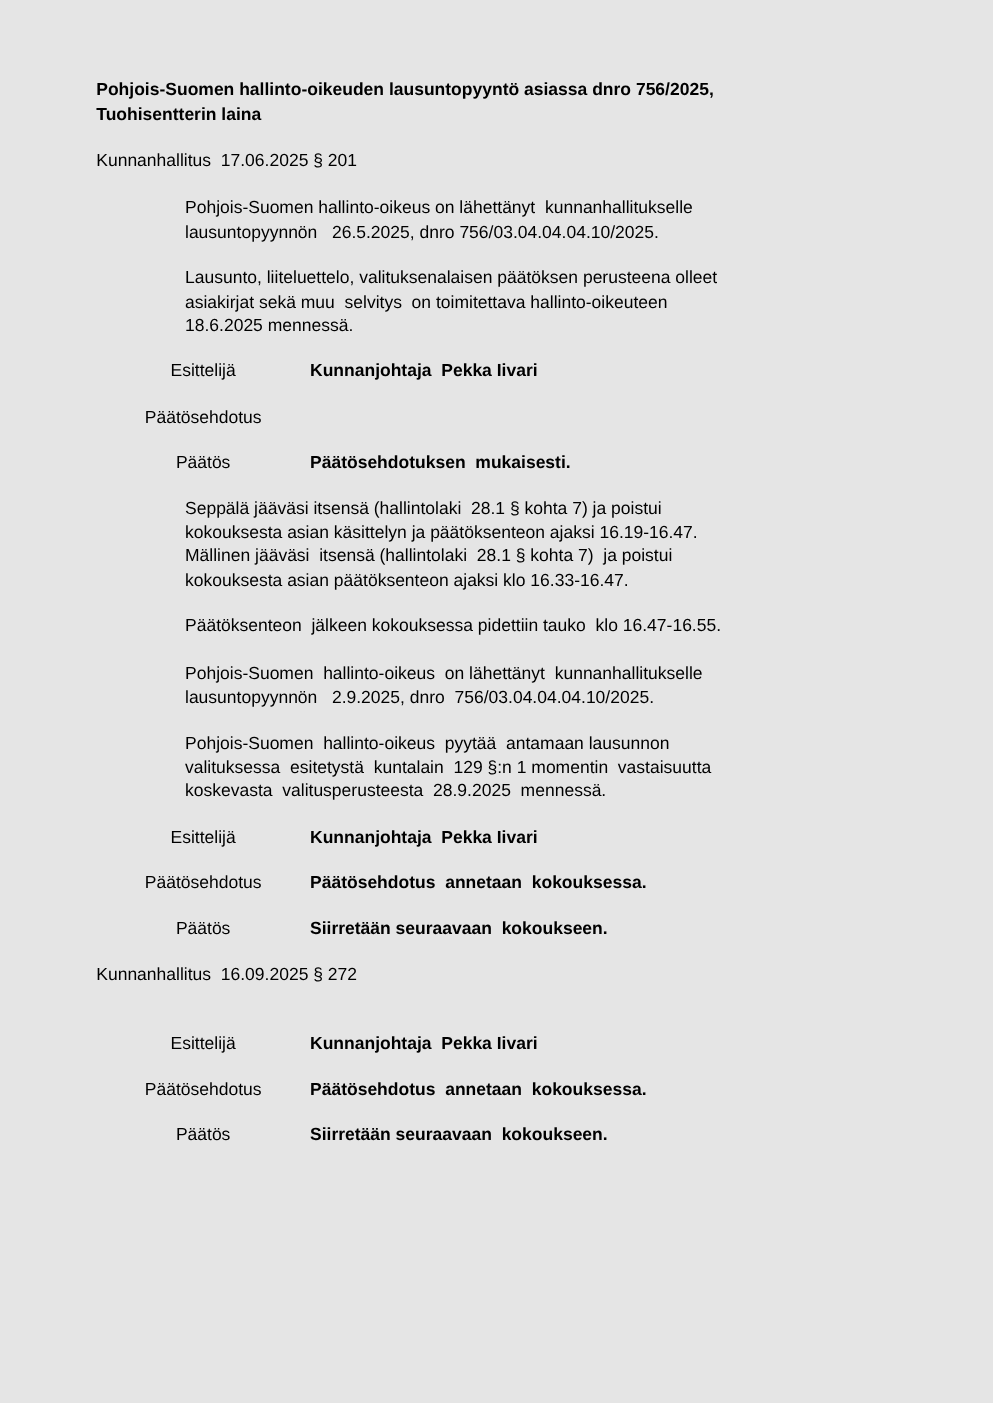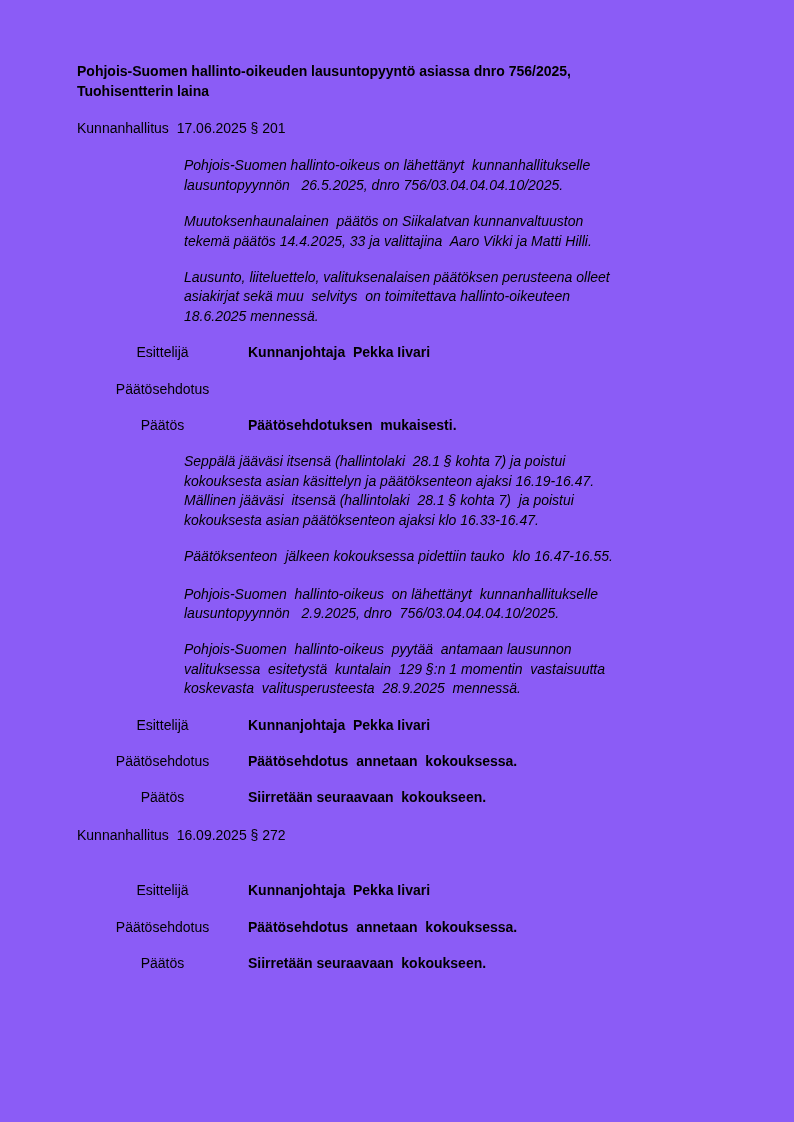--- a/index.html
+++ b/index.html
@@ -1,43 +1,42 @@
 <!DOCTYPE html>
 <html><head>
 <meta charset="utf-8">
 <style>
   html, body { margin: 0; padding: 0; background: #ffffff; }
   .page {
     position: relative;
     width: 794px;
     height: 1122px;
     box-sizing: border-box;
-    background: #8b5cf6;
+    background: #e5e5e5;
     color: #000000;
     font-family: "Liberation Sans", "DejaVu Sans", sans-serif;
     font-size: 14px;
     line-height: 19.4px;
     padding: 61px 30px 0 77px;
     overflow: hidden;
   }
   .doc-title {
     margin: 0;
     font-size: 14px;
     font-weight: bold;
     line-height: 20px;
     white-space: pre-wrap;
   }
   .section-header {
     margin: 18px 0 0 0;
     white-space: pre-wrap;
   }
   .para {
-    margin: 17px 0 0 107px;
+    margin: 17px 0 0 71px;
     white-space: pre-wrap;
-    font-style: italic;
   }
   .para.after-header { margin-top: 18px; }
   .row { display: flex; margin-top: 17px; }
   .row .label {
     flex: 0 0 171px;
     width: 171px;
     font-weight: normal;
     white-space: pre-wrap;
     text-align: center;
   }
@@ -52,22 +51,20 @@
 <body>
 
 <div class="page">
 
   <h1 class="doc-title">Pohjois-Suomen hallinto-oikeuden lausuntopyyntö asiassa dnro 756/2025,
 Tuohisentterin laina</h1>
 
   <p class="section-header">Kunnanhallitus  17.06.2025 § 201</p>
   <p class="para after-header">Pohjois-Suomen hallinto-oikeus on lähettänyt  kunnanhallitukselle
 lausuntopyynnön   26.5.2025, dnro 756/03.04.04.04.10/2025.</p>
-  <p class="para">Muutoksenhaunalainen  päätös on Siikalatvan kunnanvaltuuston
-tekemä päätös 14.4.2025, 33 ja valittajina  Aaro Vikki ja Matti Hilli.</p>
   <p class="para">Lausunto, liiteluettelo, valituksenalaisen päätöksen perusteena olleet
 asiakirjat sekä muu  selvitys  on toimitettava hallinto-oikeuteen
 18.6.2025 mennessä.</p>
 
   <div class="row">
     <div class="label">Esittelijä</div>
     <div class="value">Kunnanjohtaja  Pekka Iivari</div>
   </div>
   <div class="row">
     <div class="label">Päätösehdotus</div>

